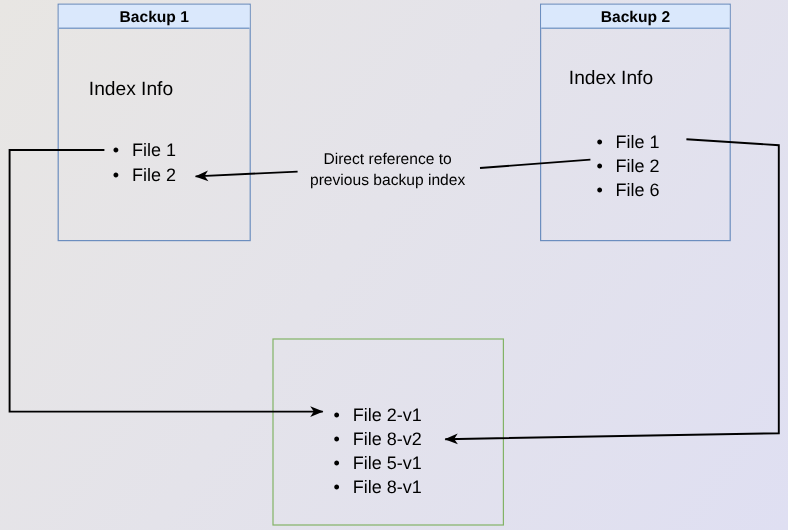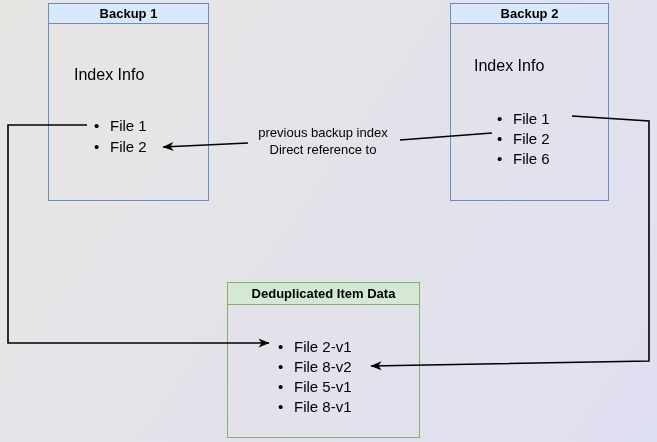--- a/index.html
+++ b/index.html
@@ -113,23 +113,20 @@
         <span>File 2</span>
       </li>
       <li>
         <span class="bullet">•</span>
         <span>File 6</span>
       </li>
     </ul>
   </div>
 
   <div class="box green" style="left:227px; top:282px; width:193px; height:156px;">
-    <div class="box-header">
-      <span>Deduplicated Item Data</span>
-    </div>
     <ul class="file-list lh20" style="left:50px; top:53px;">
       <li>
         <span class="bullet">•</span>
         <span>File 2-v1</span>
       </li>
       <li>
         <span class="bullet">•</span>
         <span>File 8-v2</span>
       </li>
       <li>
@@ -149,17 +146,17 @@
         <path d="M0.5,0.5 L11.5,5 L0.5,9.5 L3.5,5 Z" fill="#000"></path>
       </marker>
     </defs>
     <path d="M 87 125 L 8 125 L 8 343 L 269 343" fill="none" stroke="#000" stroke-width="1.6" marker-end="url(#ah)"></path>
     <path d="M 572 116 L 649 121 L 649 361 L 371 366" fill="none" stroke="#000" stroke-width="1.6" marker-end="url(#ah)"></path>
     <path d="M 492 133 L 400 140" fill="none" stroke="#000" stroke-width="1.6"></path>
     <path d="M 248 143 L 163 147" fill="none" stroke="#000" stroke-width="1.6" marker-end="url(#ah)"></path>
   </svg>
 
   <div class="edge-label">
+    <div>Direct reference to</div>
     <div>previous backup index</div>
-    <div>Direct reference to</div>
   </div>
 
 </div>
 
 </body></html>

